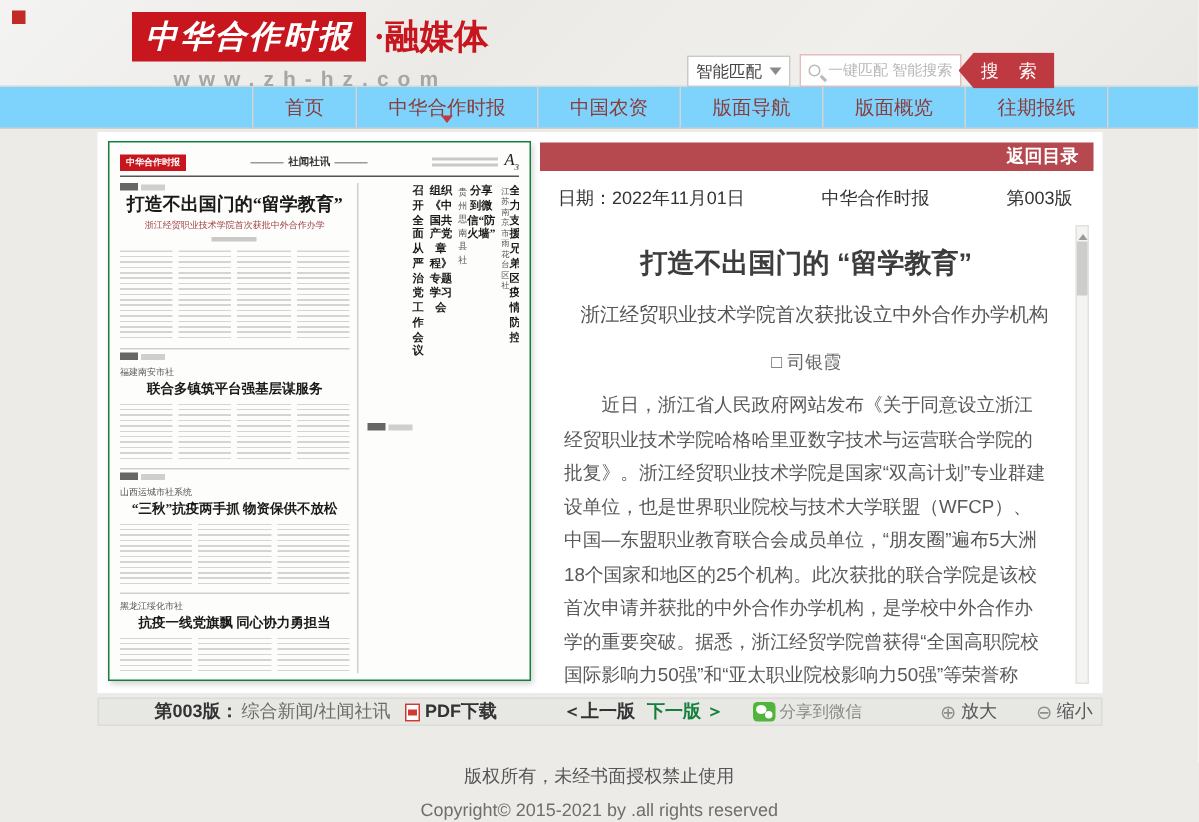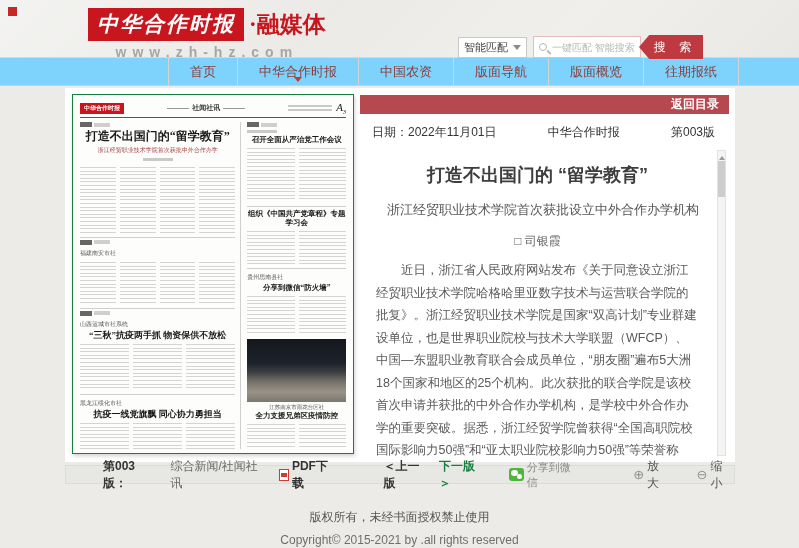--- a/index.html
+++ b/index.html
@@ -57,21 +57,21 @@
   .p-logo { background:#c8161e; color:#fff; font-size:6px; padding:1px 4px; font-weight:bold; white-space:nowrap; }
   .p-section { font-size:7px; font-weight:bold; color:#333; display:flex; align-items:center; gap:3px; }
   .p-section::before,.p-section::after { content:""; width:22px; height:1px; background:#999; }
   .p-pageinfo { display:flex; align-items:center; gap:4px; }
   .microlines { display:flex; flex-direction:column; gap:2px; }
   .microlines i { display:block; width:44px; height:2px; background:#c9c9c7; }
   .a-mark { font-family:"Liberation Serif","DejaVu Serif",serif; font-style:italic; font-size:11px; color:#222; }
   .a-mark sub { font-size:6px; }
   .p-body { flex:1; display:flex; gap:6px; margin-top:4px; overflow:hidden; }
   .p-colL { width:62%; display:flex; flex-direction:column; border-right:1px solid #cfcfcd; padding-right:5px; }
-  .p-colR { width:38%; display:flex; flex-direction:column; }
+  .p-colR { width:38%; display:flex; flex-direction:row; }
   .tagrow { display:flex; align-items:center; gap:2px; margin-bottom:2px; }
   .tagrow i { display:block; width:12px; height:5px; background:#666; }
   .tagrow em { display:block; width:16px; height:4px; background:#cfcfcd; }
   .m-head { font-size:12px; font-weight:bold; color:#1a1a1a; text-align:center; line-height:1.25; }
   .m-sub { font-size:6px; color:#a04040; text-align:center; margin-top:2px; }
   .m-by { width:30px; height:3px; background:#c9c9c7; margin:3px auto; }
   .m-region { font-size:6px; color:#555; margin:2px 0 1px; }
   .m-h2 { font-size:9px; font-weight:bold; color:#1a1a1a; text-align:center; line-height:1.3; }
   .m-h3 { font-size:7.5px; font-weight:bold; color:#1a1a1a; text-align:center; line-height:1.3; }
   .cols { display:flex; gap:4px; margin-top:3px; }
@@ -94,21 +94,21 @@
   .a-byline { text-align:center; font-size:12px; color:#666; margin-bottom:4px; }
   .a-p { font-size:12.5px; color:#595959; line-height:1.8; text-indent:2em; margin:9px 0; }
   .scrollbar { position:absolute; right:9px; top:62px; bottom:6px; width:9px;
     background:#f4f4f3; border:1px solid #e2e2e0; }
   .sb-up { width:0; height:0; border:3px solid transparent; border-bottom:4px solid #9a9a98; margin:2px auto 0; }
   .sb-thumb { position:absolute; top:10px; left:0; width:100%; height:36px; background:#cdcdcb; cursor:pointer; }
   
   .toolbar { position:absolute; left:65px; top:465px; width:670px; height:19px; background:#e7e7e4;
     border:1px solid #dbdbd9; display:flex; align-items:center; font-size:12px; padding-left:37px; }
   .tb-page { font-weight:bold; color:#333; }
-  .tb-section { color:#6b6b69; margin-left:12px; }
+  .tb-section { color:#6b6b69; margin-left:2px; }
   .pdf-ico { width:10px; height:12px; background:#fff; border:1px solid #cf3a35; position:relative;
     margin:0 3px 0 10px; flex:none; }
   .pdf-ico::after { content:""; position:absolute; left:1px; top:3px; width:6px; height:4px; background:#cf3a35; }
   .tb-pdf { font-weight:bold; color:#333; cursor:pointer; }
   .tb-prev { margin-left:44px; color:#333; font-weight:bold; cursor:pointer; }
   .tb-next { margin-left:8px; color:#15803d; font-weight:bold; cursor:pointer; }
   .share { display:flex; align-items:center; margin-left:16px; cursor:pointer; }
   .wx-ico { width:15px; height:13px; background:#52b43c; border-radius:3px; position:relative; flex:none; }
   .wx-ico::before { content:""; position:absolute; left:2px; top:2px; width:7px; height:6px;
     background:#fff; border-radius:50%; }
@@ -190,20 +190,21 @@
               <div class="sim"></div>
               <div class="sim"></div>
               <div class="sim"></div>
           </div>
           <div class="p-hr"></div>
           <div class="tagrow">
               <i></i>
               <em></em>
             </div>
           <div class="m-region">福建南安市社</div>
+          <div class="m-h2">联合多镇筑平台强基层谋服务</div>
           <div class="cols" style="height:46px;">
             <div class="sim"></div>
               <div class="sim"></div>
               <div class="sim"></div>
               <div class="sim"></div>
           </div>
           <div class="p-hr"></div>
           <div class="tagrow">
               <i></i>
               <em></em>

